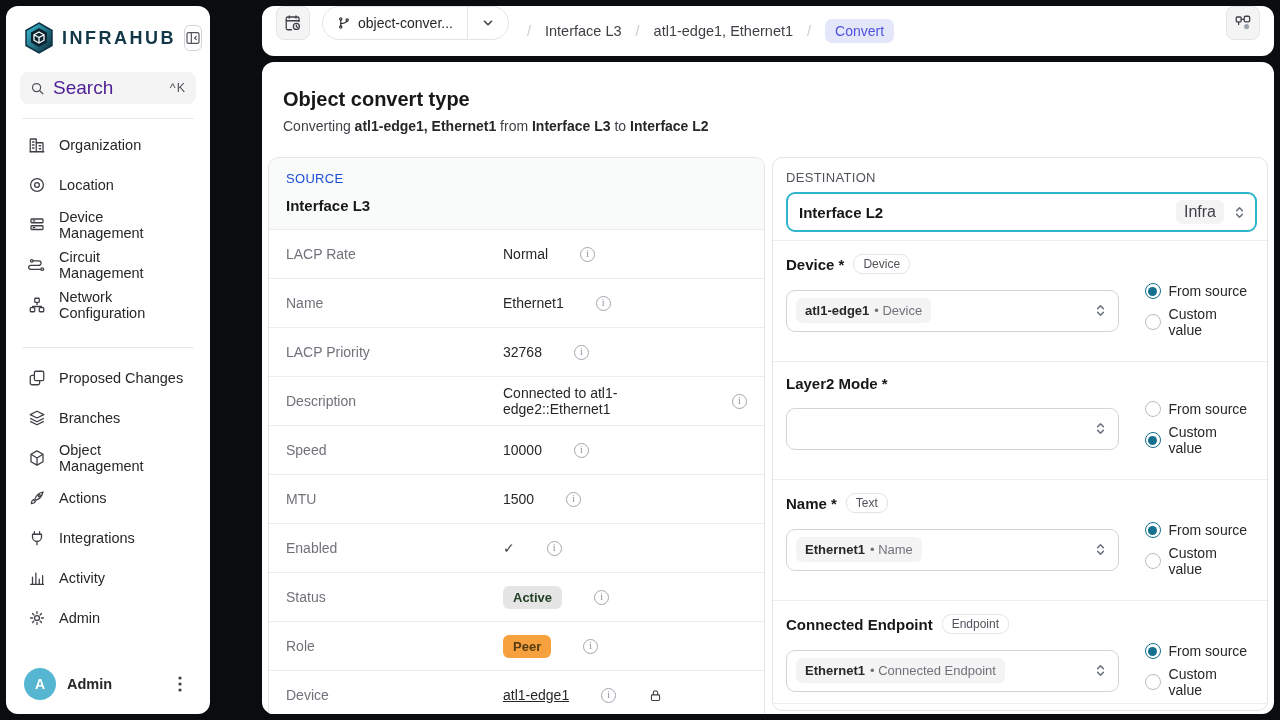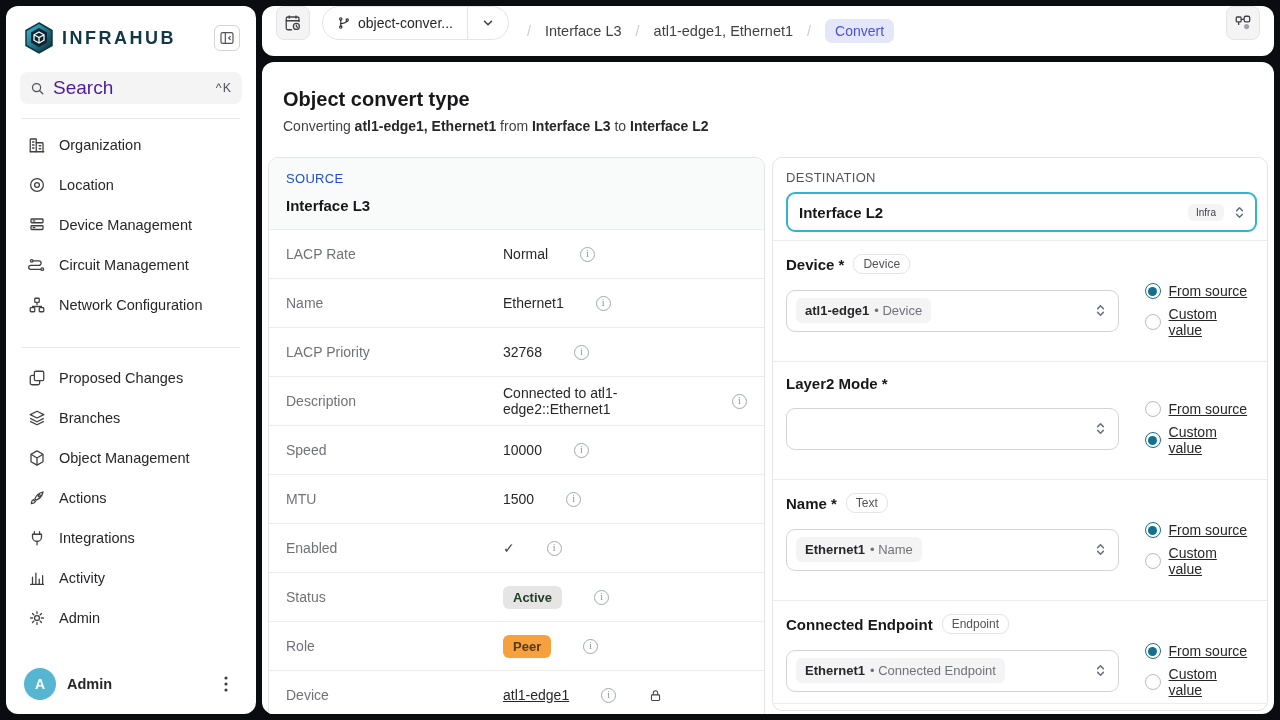--- a/index.html
+++ b/index.html
@@ -1,21 +1,21 @@
 <!DOCTYPE html>
 <html><head>
 <meta charset="utf-8">
 <style>
   * { box-sizing: border-box; margin: 0; padding: 0; }
   html,body { width:1280px; height:720px; overflow:hidden; }
   body { background:#0a0c0f; font-family:"Liberation Sans", sans-serif; position:relative; color:#18181b; }
   .card { position:absolute; background:#fff; border-radius:12px; }
 
   
-  #sidebar { left:6px; top:6px; width:250px; height:708px; display:flex; flex-direction:column; padding:14px 14px 12px; }
+  #sidebar { left:6px; top:6px; width:204px; height:708px; display:flex; flex-direction:column; padding:14px 14px 12px; }
   .logo-row { display:flex; align-items:center; gap:8px; padding:2px 2px 0 4px; }
   .logo-mark { width:30px; height:32px; flex:0 0 auto; }
   .logo-text { font-size:18px; font-weight:700; letter-spacing:2.5px; color:#123848; flex:1; }
   .collapse-btn { width:26px; height:26px; border:1px solid #d4d4d8; border-radius:6px; display:flex; align-items:center; justify-content:center; color:#52525b; background:#fff; cursor:pointer; }
   .search-box { margin-top:18px; height:32px; background:#f4f4f5; border-radius:8px; display:flex; align-items:center; padding:0 10px; gap:8px; color:#52525b; }
   .search-box .ph { flex:1; font-size:19px; color:#4c1d95; }
   .search-box .kbd { font-size:12.5px; color:#52525b; letter-spacing:1px; }
   .side-sep { border-top:1px solid #e8e8ea; margin:14px 2px 6px; }
   .nav { display:flex; flex-direction:column; }
   .nav-item { display:flex; align-items:center; gap:13px; height:40px; padding:0 8px; border-radius:8px; font-size:14.5px; color:#27272a; cursor:pointer; }
@@ -58,36 +58,36 @@
   .badge-role { background:#f6a13e; color:#553b12; font-size:13px; font-weight:600; padding:4px 10px; border-radius:6px; }
   .src-link { text-decoration:underline; color:#27272a; cursor:pointer; }
   .check { color:#3f3f46; font-size:14px; }
 
   
   #dest-panel { width:496px; height:554px; display:flex; flex-direction:column; }
   .dest-head { padding:12px 10px 8px 13px; }
   .dest-kicker { font-size:13px; color:#52525b; letter-spacing:.3px; }
   .type-select { margin-top:7px; height:40px; border:2px solid #2fb5cc; border-radius:9px; display:flex; align-items:center; padding:0 8px 0 11px; cursor:pointer; background:#fff; }
   .type-value { flex:1; font-size:15px; font-weight:600; color:#18181b; }
-  .mini-badge { background:#f4f4f5; color:#3f3f46; font-size:10px; padding:3px 8px; border-radius:6px; margin-right:8px; }
+  .mini-badge { background:#f4f4f5; color:#3f3f46; font-size:16px; padding:3px 8px; border-radius:6px; margin-right:8px; }
   .stepper { color:#6b7280; display:flex; }
   .dsep { border-top:1px solid #ececee; }
   .fgroup { padding:13px 13px 23px; }
   .fgroup.last { padding-bottom:5px; }
   .fg-labelrow { display:flex; align-items:center; gap:9px; margin-bottom:9px; }
   .fg-label { font-size:15px; font-weight:700; color:#18181b; }
   .pill-badge { border:1px solid #e4e4e7; background:#fff; color:#52525b; font-size:12px; padding:2px 9px; border-radius:9px; }
   .fg-row { display:flex; align-items:center; }
   .fg-select { width:333px; height:42px; border:1px solid #d4d4d8; border-radius:9px; display:flex; align-items:center; padding:0 10px 0 9px; cursor:pointer; background:#fff; }
   .fg-select .sel-body { flex:1; display:flex; }
   .val-pill { background:#f4f4f5; border-radius:6px; padding:5px 9px; font-size:13px; display:flex; gap:5px; align-items:baseline; }
   .val-pill .vmain { font-weight:700; color:#27272a; }
   .val-pill .vsub { color:#71717a; }
   .radios { margin-left:26px; display:flex; flex-direction:column; gap:7px; }
-  .radio { display:flex; align-items:center; gap:8px; font-size:14px; color:#27272a; cursor:pointer;text-decoration:underline; }
+  .radio { display:flex; align-items:center; gap:8px; font-size:14px; color:#27272a; cursor:pointer; }
   .rdot { width:16px; height:16px; border-radius:50%; border:1px solid #b9bcc2; background:#fff; flex:0 0 auto; position:relative; }
   .radio.checked .rdot { border-color:#14708c; }
   .radio.checked .rdot::after { content:""; position:absolute; left:2.5px; top:2.5px; width:9px; height:9px; border-radius:50%; background:#14708c; }
   .dest-footer { padding:9px 13px; display:flex; justify-content:flex-end; }
 </style>
 </head>
 <body>
 
 <div id="sidebar" class="card">
   <div class="logo-row">

